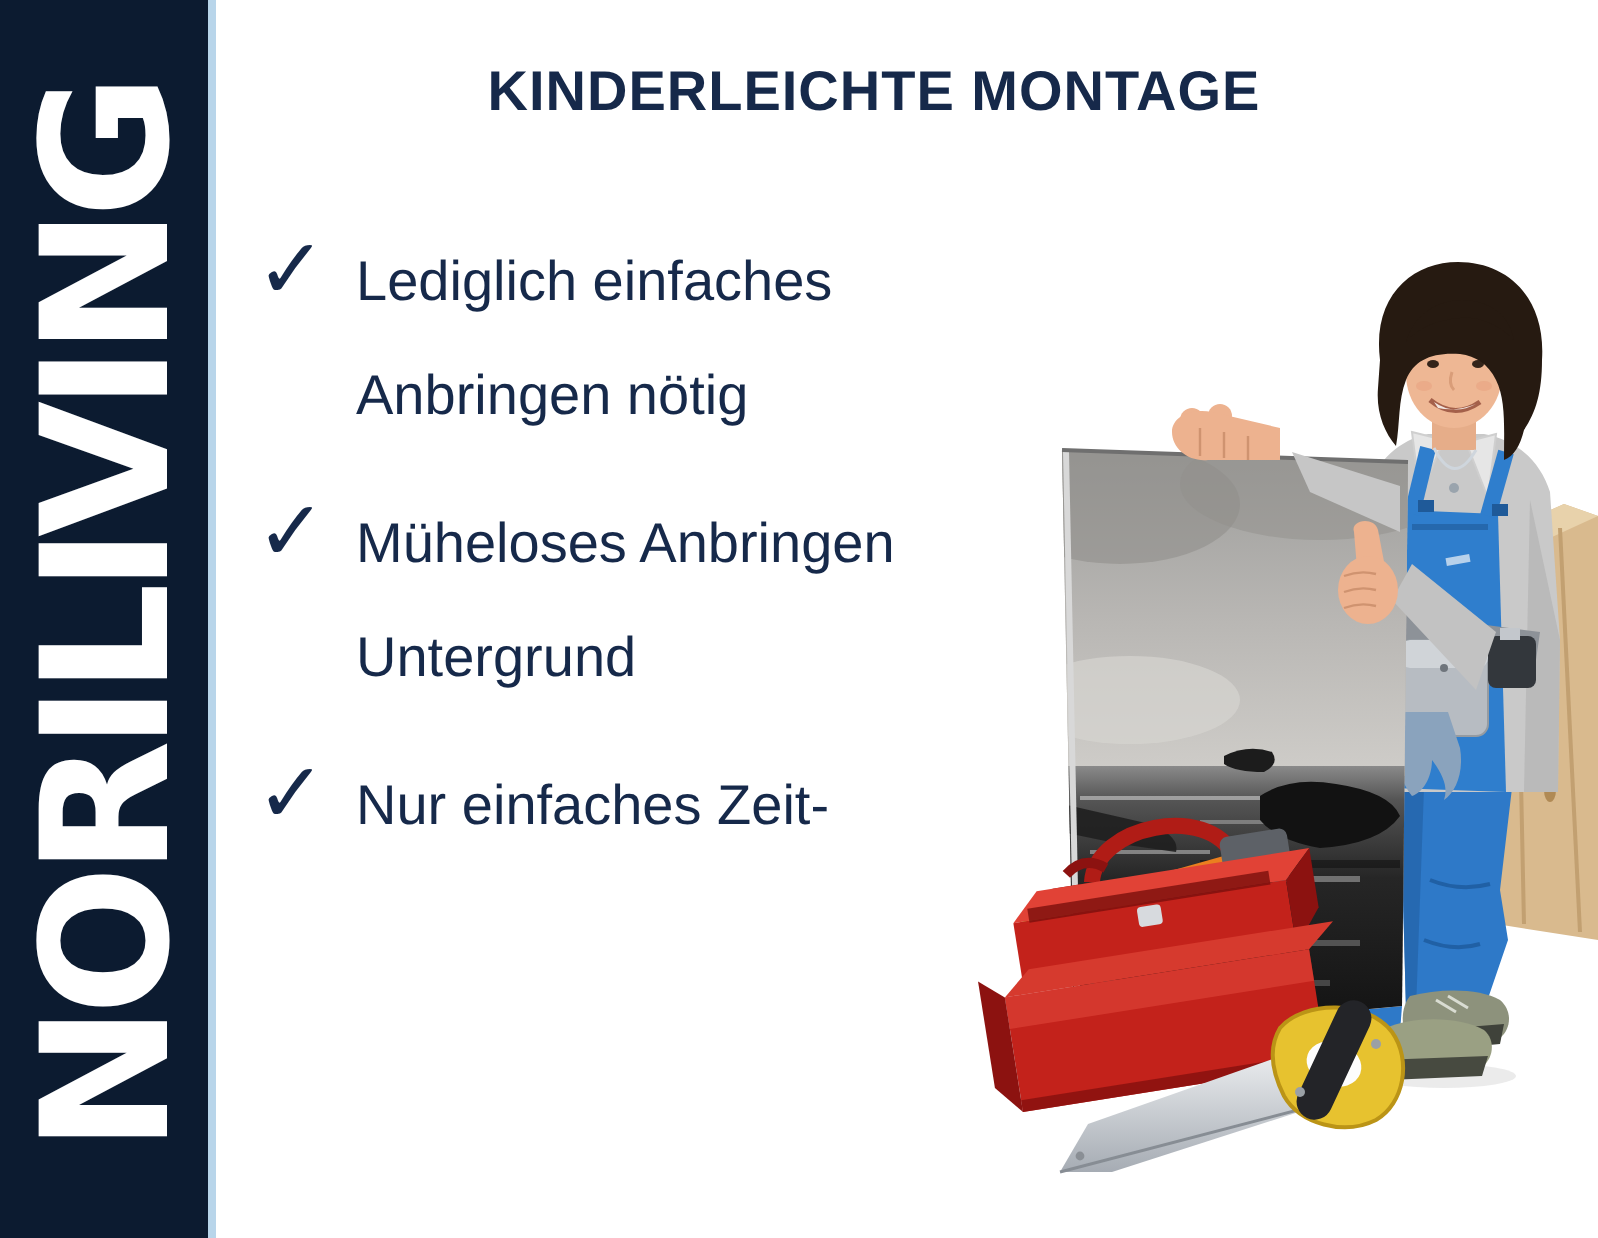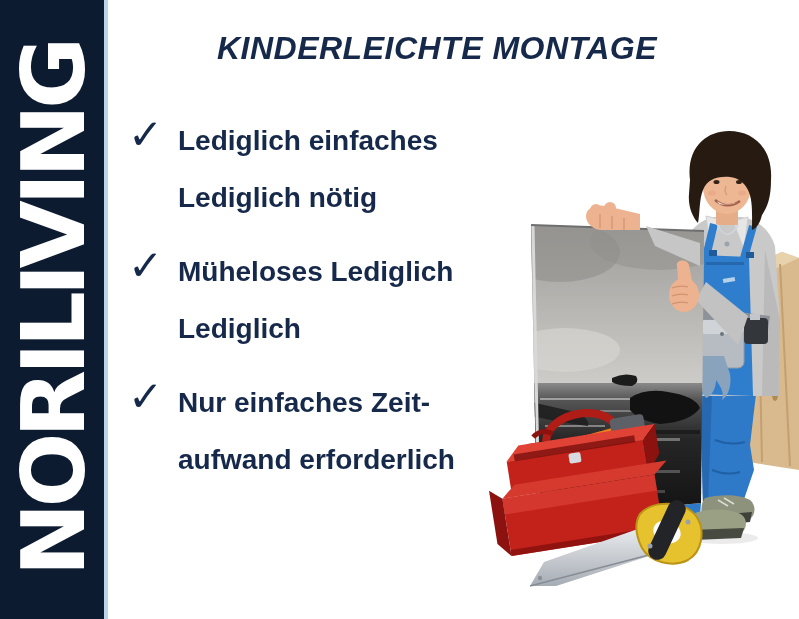--- a/index.html
+++ b/index.html
@@ -8,62 +8,61 @@
   
   .banner{position:absolute;left:0;top:0;width:104px;height:619px;background:#0c1b30;
           border-right:4px solid #b8d5ea;}
   .banner-text{position:absolute;left:-257px;top:256px;width:619px;height:106px;
           transform:rotate(-90deg);transform-origin:center;
           display:flex;align-items:center;justify-content:center;
           font-family:"DejaVu Sans",sans-serif;font-weight:700;font-size:88px;
           letter-spacing:-5px;color:#ffffff;white-space:nowrap;}
   
   .headline{position:absolute;left:107px;top:30px;width:660px;text-align:center;
-          font-size:32px;font-weight:700;letter-spacing:.5px;color:#16294a;font-style:italic;}
+          font-size:28px;font-weight:700;letter-spacing:.5px;color:#16294a;}
   
   .checklist{position:absolute;left:128px;top:112px;}
   .item{display:flex;align-items:flex-start;margin-bottom:17px;}
   .check{width:38px;margin-right:12px;font-family:"DejaVu Sans",sans-serif;
           font-size:42px;line-height:1.1;color:#16294a;}
   .lines{display:block;}
-  .line{font-size:28px;font-weight:700;line-height:57px;color:#16294a;white-space:nowrap;}
+  .line{font-size:28px;font-weight:400;line-height:57px;color:#16294a;white-space:nowrap;}
   
   .photo{position:absolute;inset:0;}
 </style>
 </head>
 <body>
 
 <div class="stage">
 
   <div class="banner">
     <div class="banner-text">NORILIVING</div>
   </div>
 
   <div class="headline">KINDERLEICHTE MONTAGE</div>
 
   <div class="checklist">
     <div class="item">
       <span class="check">✓</span>
       <span class="lines">
         <span class="line" style="display:block">Lediglich einfaches</span>
-        <span class="line" style="display:block">Lediglich nötig</span>
+        <span class="line" style="display:block">Anbringen nötig</span>
       </span>
     </div>
     <div class="item">
       <span class="check">✓</span>
       <span class="lines">
-        <span class="line" style="display:block">Müheloses Lediglich</span>
-        <span class="line" style="display:block">Lediglich</span>
+        <span class="line" style="display:block">Müheloses Anbringen</span>
+        <span class="line" style="display:block">Untergrund</span>
       </span>
     </div>
     <div class="item">
       <span class="check">✓</span>
       <span class="lines">
         <span class="line" style="display:block">Nur einfaches Zeit-</span>
-        <span class="line" style="display:block">aufwand erforderlich</span>
       </span>
     </div>
   </div>
 
   <svg class="photo" viewBox="0 0 799 619" role="img" aria-label="Handwerkerin in blauer Latzhose zeigt Daumen hoch und hält ein großes Wandpaneel mit Schwarz-Weiß-Meeresmotiv, davor roter Werkzeugkasten und Handsäge">
     <defs>
       <linearGradient id="sky" x1="0" y1="0" x2="0" y2="1">
         <stop offset="0" stop-color="#9a9a98"></stop>
         <stop offset="0.55" stop-color="#b9b7b4"></stop>
         <stop offset="1" stop-color="#cfcdc9"></stop>

